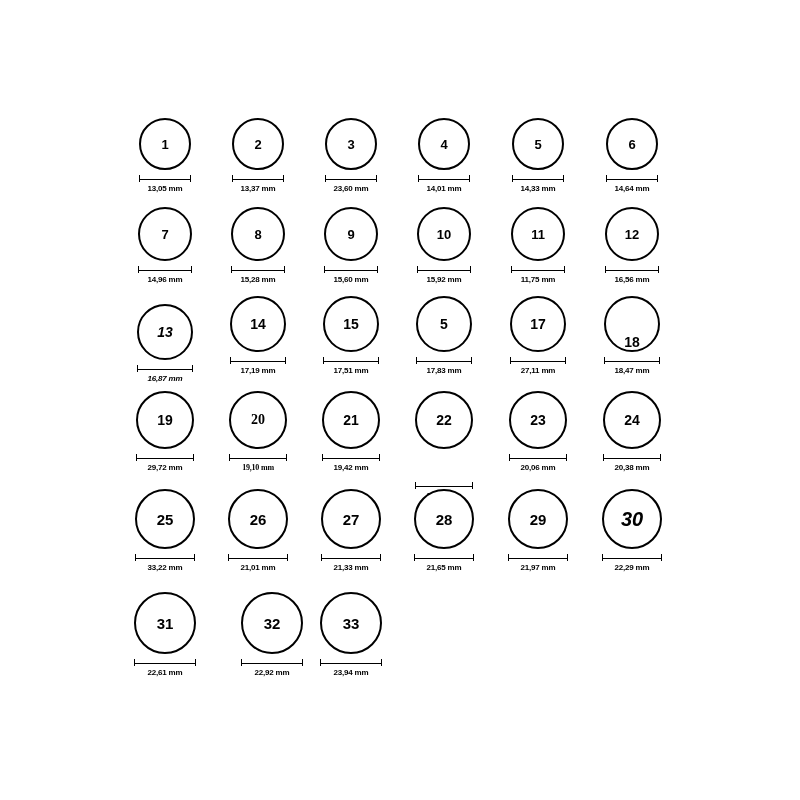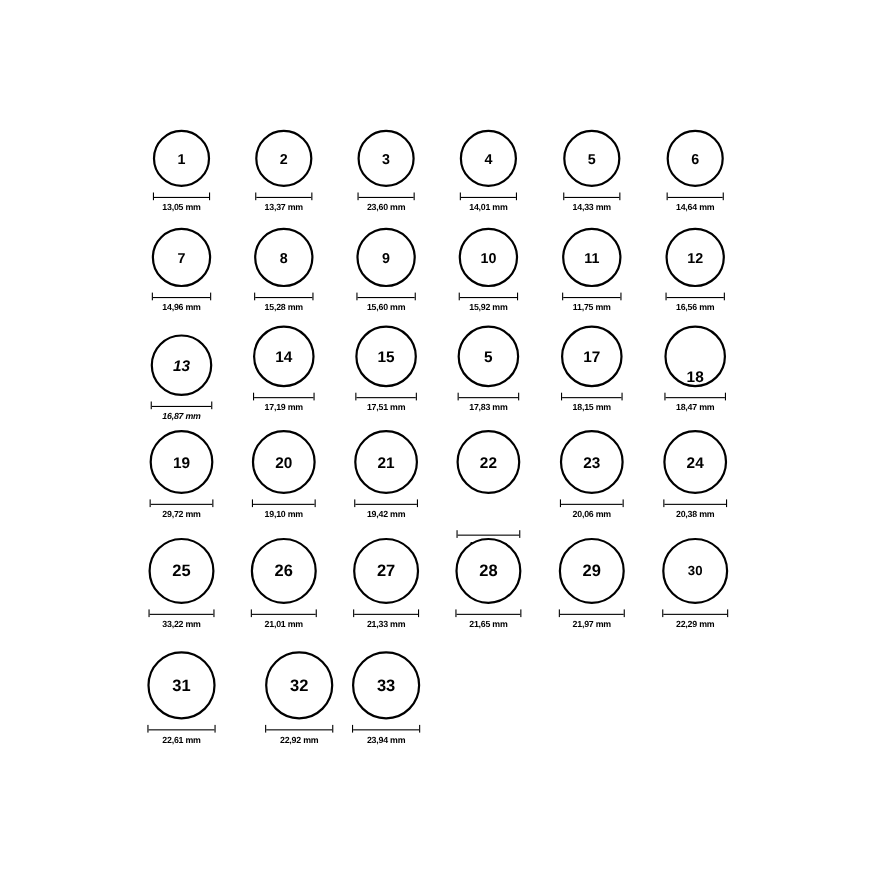--- a/index.html
+++ b/index.html
@@ -215,42 +215,42 @@
         <div class="dim-bar" style="width: 56px;"></div>
         <div class="dim-label">17,83 mm</div>
       </div>
     </div>
     <div class="ring-cell" style="left: 493px; top: 296px; width: 90px;">
       <div class="ring-circle" style="width: 56px; height: 56px;">
         <span class="ring-size" style="font-size: 14px;">17</span>
       </div>
       <div class="dim-wrap" style="margin-top: 5px;">
         <div class="dim-bar" style="width: 56px;"></div>
-        <div class="dim-label">18,15 mm</div>
+        <div class="dim-label">27,11 mm</div>
       </div>
     </div>
     <div class="ring-cell" style="left: 587px; top: 296px; width: 90px;">
       <div class="ring-circle" style="width: 56px; height: 56px;">
         <span class="ring-size" style="font-size: 14px; margin-top: 36px;">18</span>
       </div>
       <div class="dim-wrap" style="margin-top: 5px;">
         <div class="dim-bar" style="width: 56px;"></div>
         <div class="dim-label">18,47 mm</div>
       </div>
     </div>
     <div class="ring-cell" style="left: 120px; top: 391px; width: 90px;">
       <div class="ring-circle" style="width: 58px; height: 58px;">
         <span class="ring-size" style="font-size: 14px;">19</span>
       </div>
       <div class="dim-wrap" style="margin-top: 5px;">
         <div class="dim-bar" style="width: 58px;"></div>
         <div class="dim-label">29,72 mm</div>
       </div>
     </div>
-    <div class="ring-cell" style="left: 213px; top: 391px; width: 90px;">
+    <div class="ring-cell" style="left: 213px; top: 391px; width: 90px; font-family: Liberation Serif, serif;">
       <div class="ring-circle" style="width: 58px; height: 58px;">
         <span class="ring-size" style="font-size: 14px;">20</span>
       </div>
       <div class="dim-wrap" style="margin-top: 5px;">
         <div class="dim-bar" style="width: 58px;"></div>
         <div class="dim-label">19,10 mm</div>
       </div>
     </div>
     <div class="ring-cell" style="left: 306px; top: 391px; width: 90px;">
       <div class="ring-circle" style="width: 58px; height: 58px;">
@@ -328,21 +328,21 @@
       <div class="ring-circle" style="width: 60px; height: 60px;">
         <span class="ring-size" style="font-size: 15px;">29</span>
       </div>
       <div class="dim-wrap" style="margin-top: 5px;">
         <div class="dim-bar" style="width: 60px;"></div>
         <div class="dim-label">21,97 mm</div>
       </div>
     </div>
     <div class="ring-cell" style="left: 587px; top: 489px; width: 90px;">
       <div class="ring-circle" style="width: 60px; height: 60px;">
-        <span class="ring-size" style="font-size: 12px;">30</span>
+        <span class="ring-size" style="font-size: 20px; font-style: italic;">30</span>
       </div>
       <div class="dim-wrap" style="margin-top: 5px;">
         <div class="dim-bar" style="width: 60px;"></div>
         <div class="dim-label">22,29 mm</div>
       </div>
     </div>
     <div class="ring-cell" style="left: 120px; top: 592px; width: 90px;">
       <div class="ring-circle" style="width: 62px; height: 62px;">
         <span class="ring-size" style="font-size: 15px;">31</span>
       </div>

